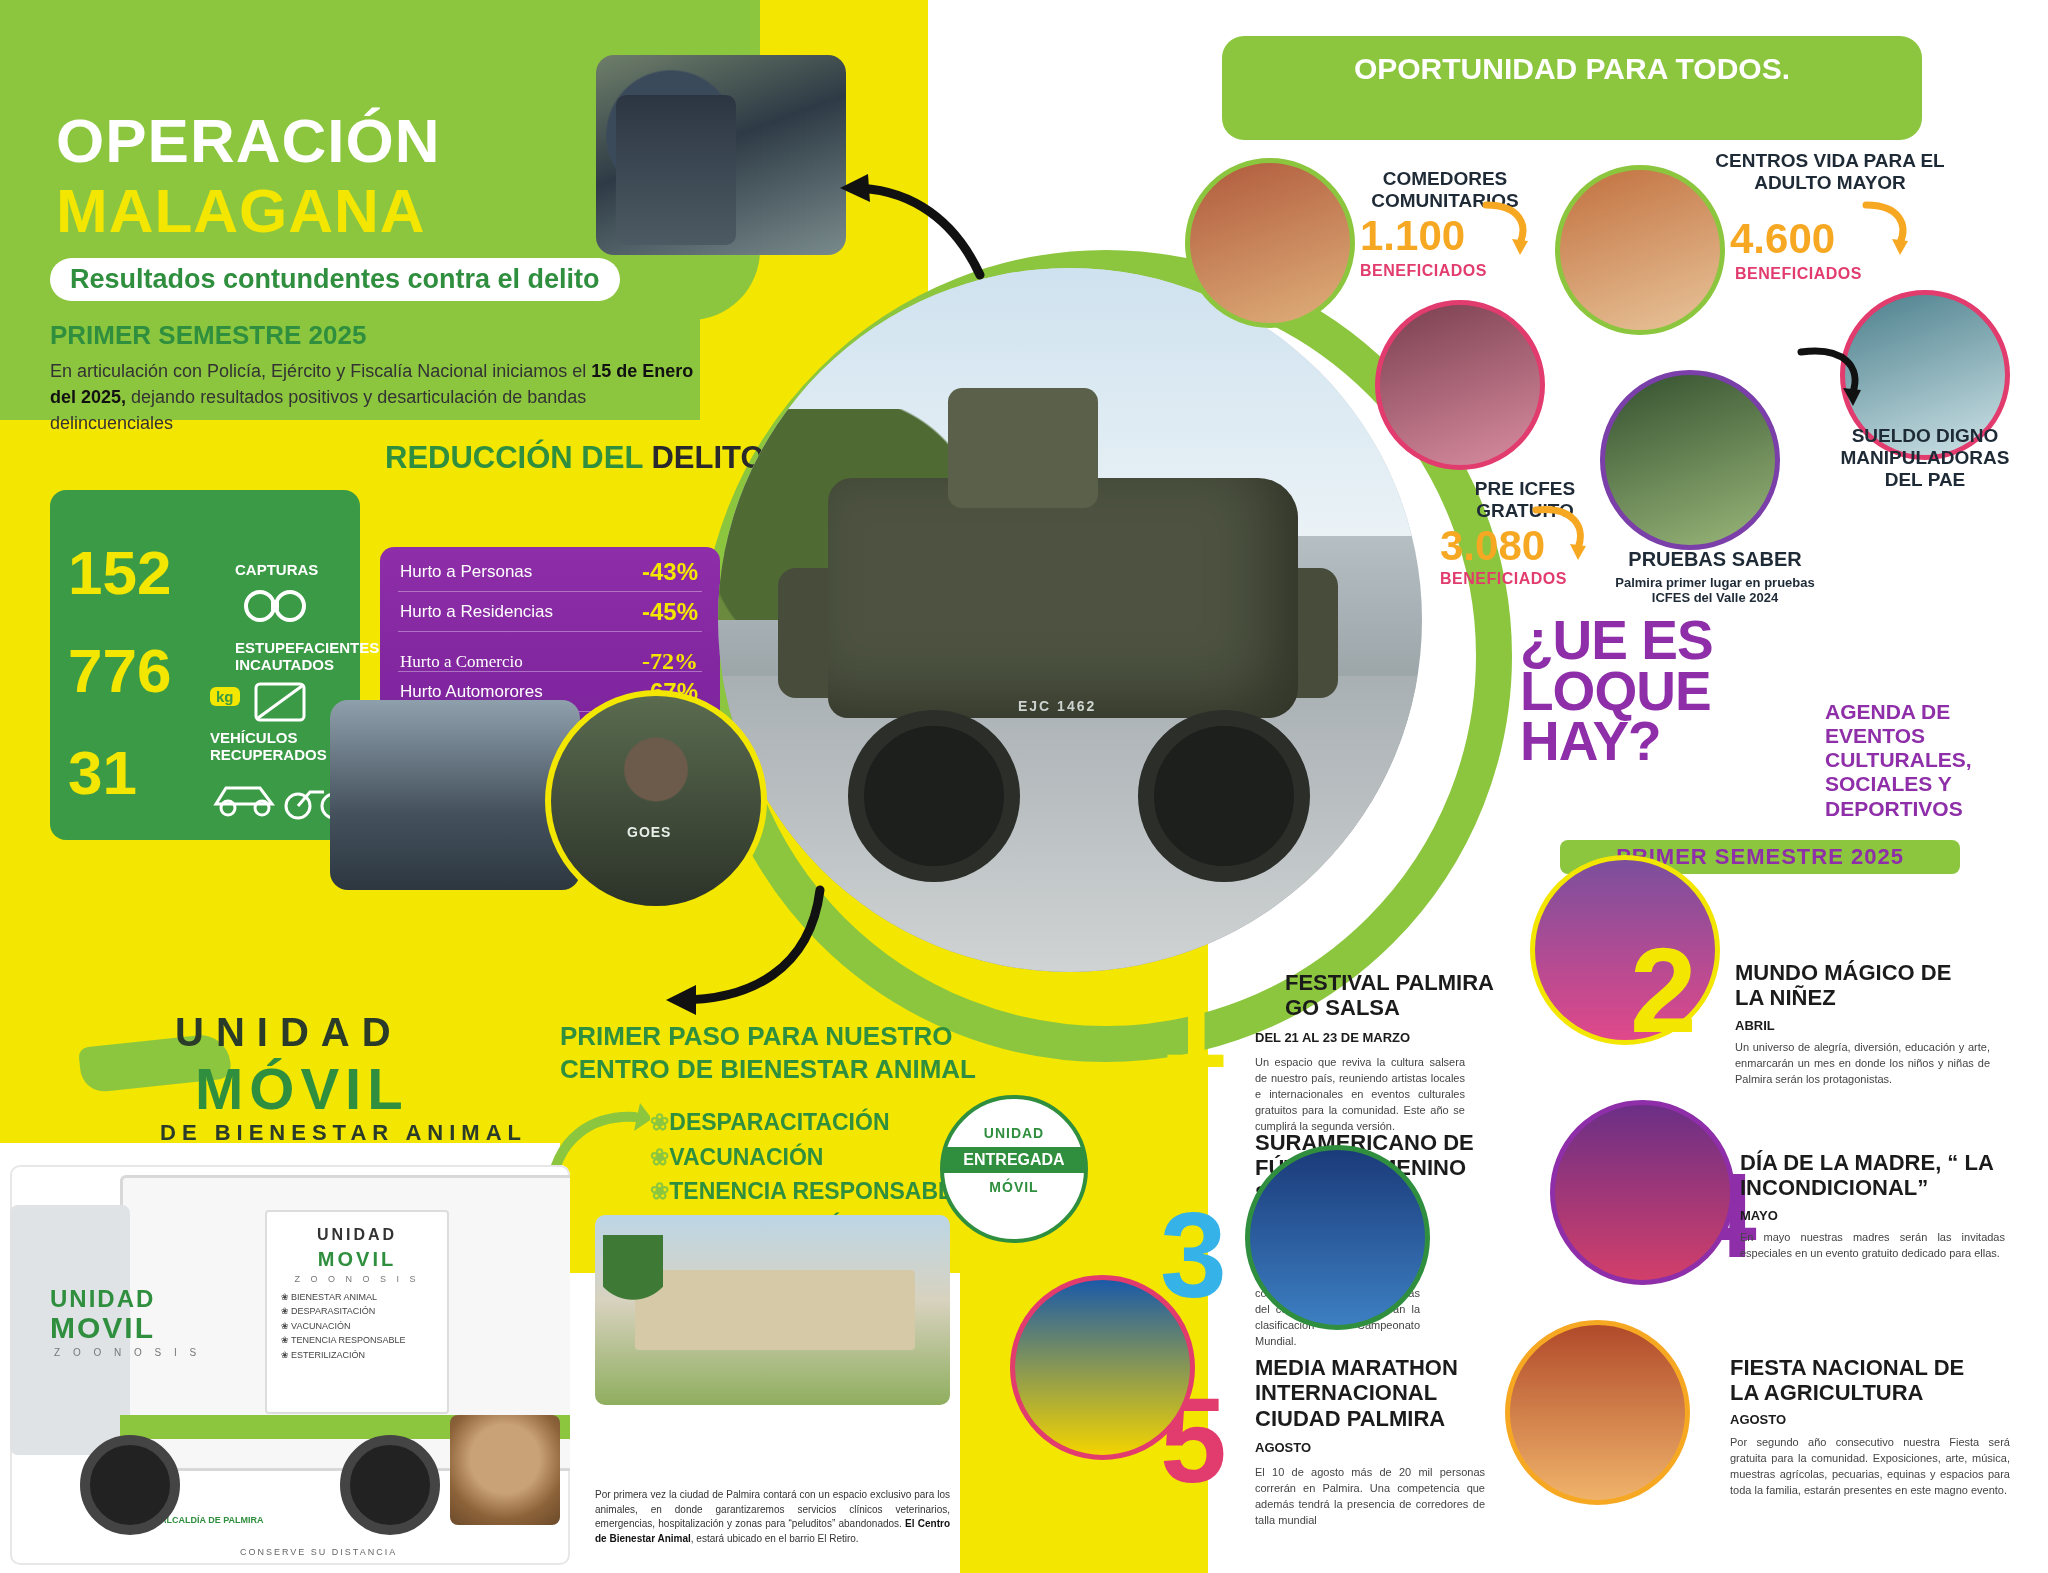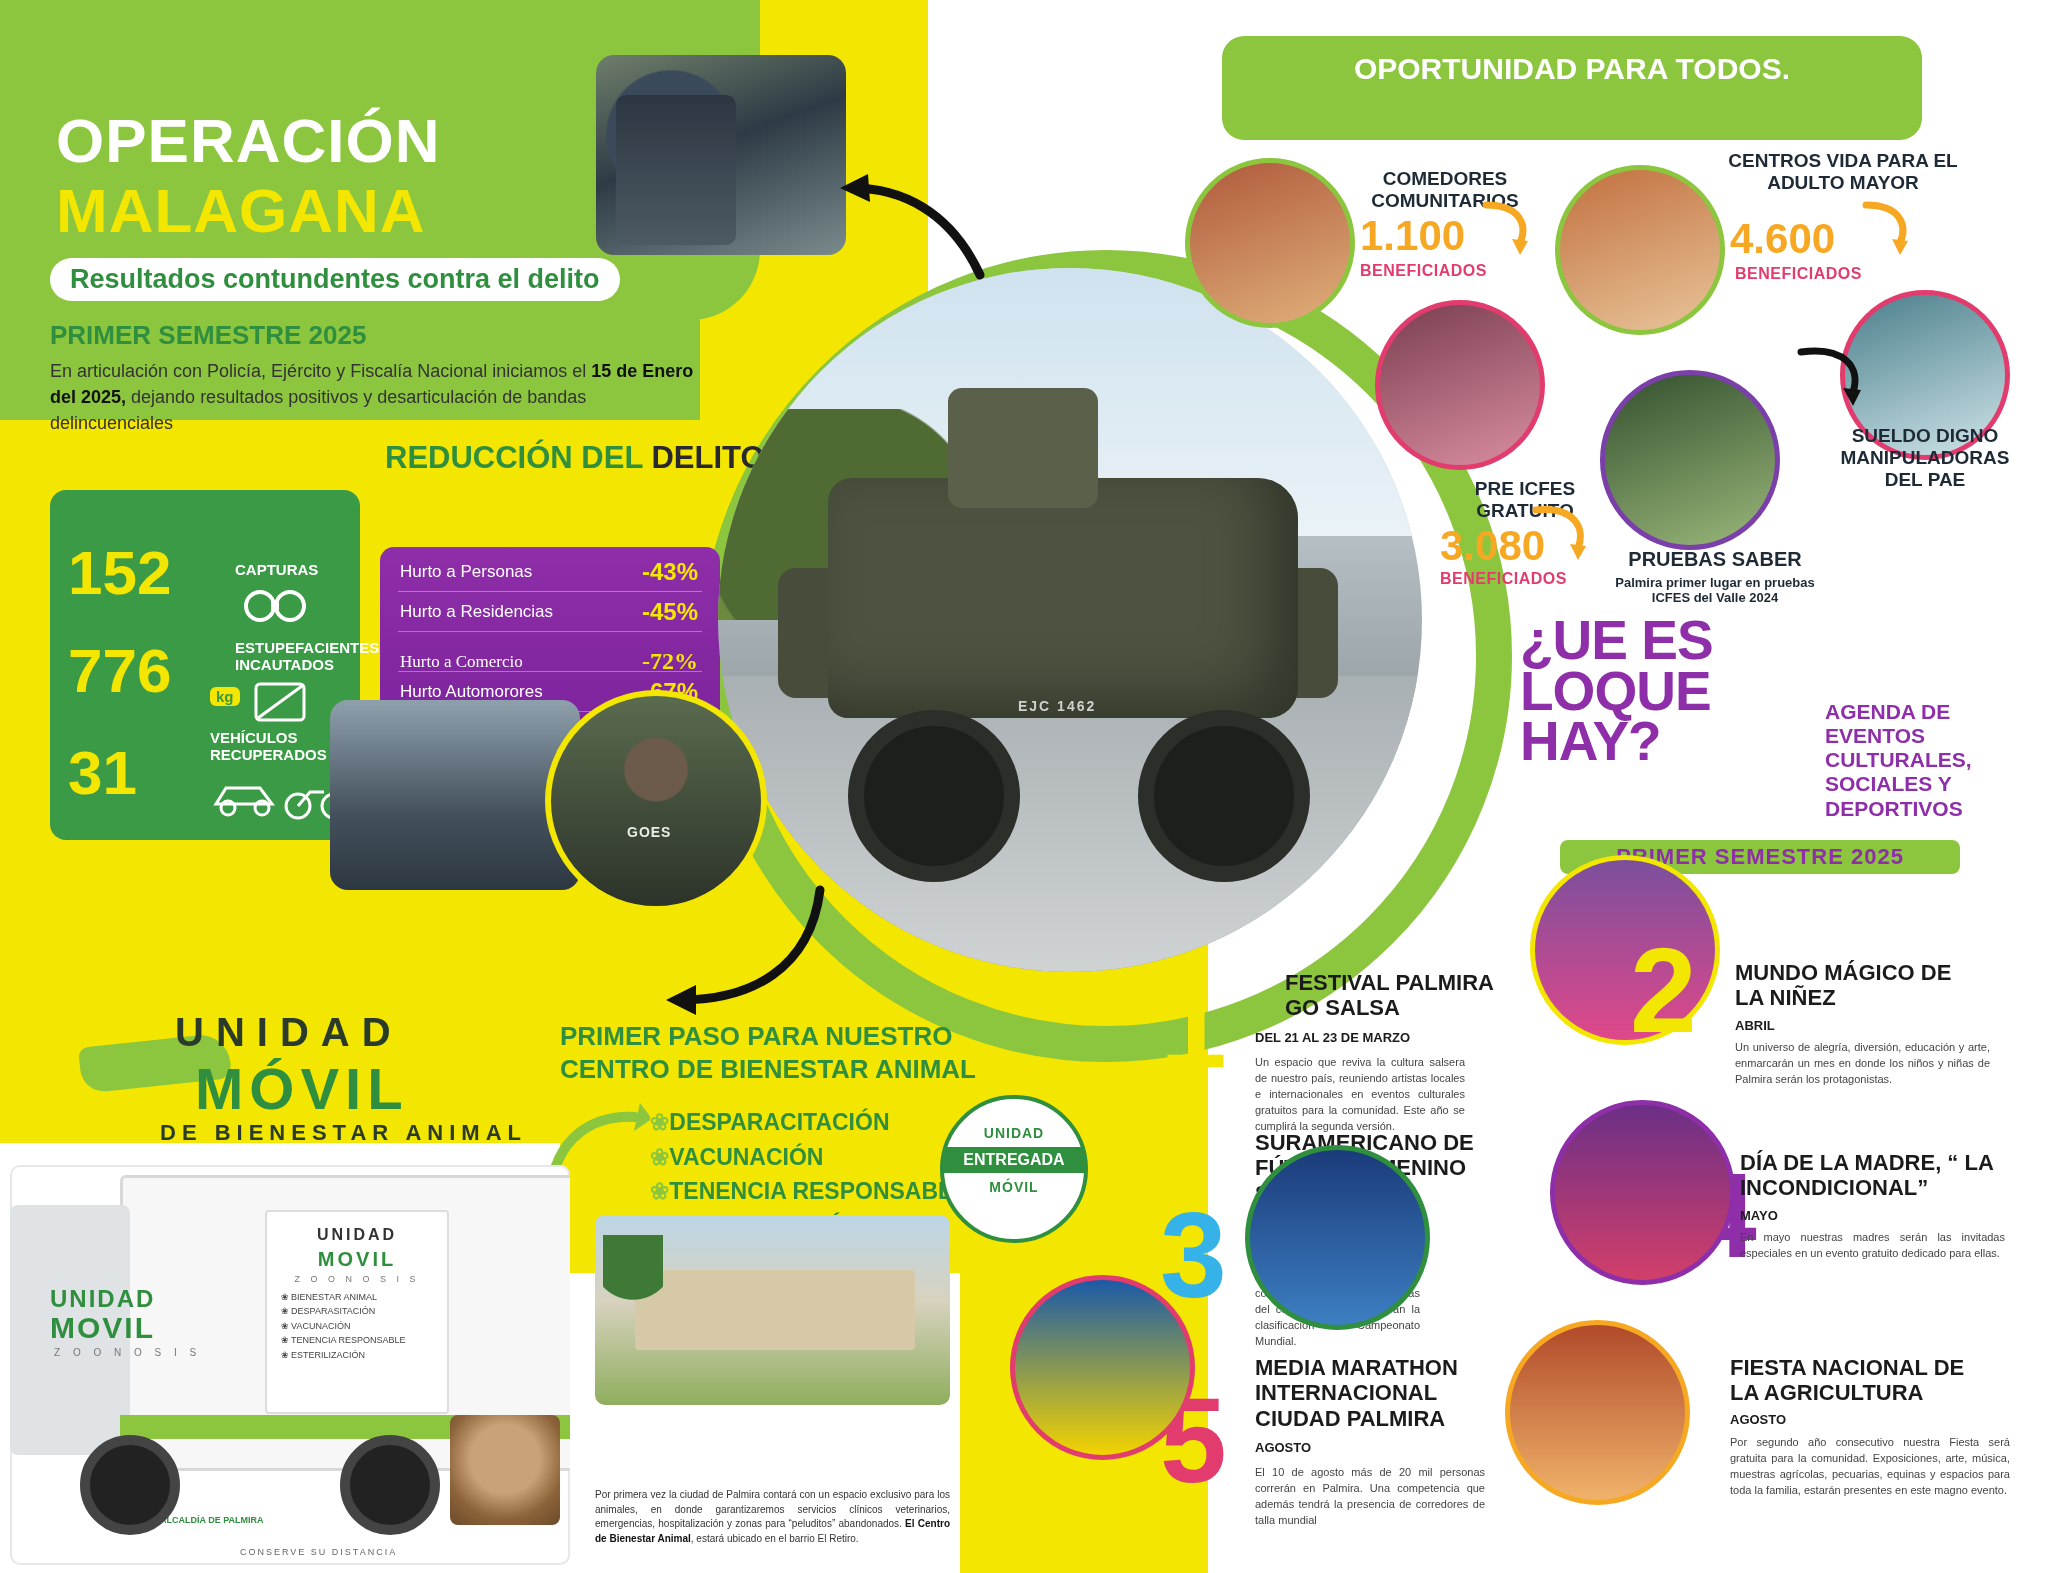--- a/index.html
+++ b/index.html
@@ -352,21 +352,21 @@
 <div class="eq-banner">
   <div>OPORTUNIDAD PARA TODOS.</div>
 </div>
 
 <div class="stat-circ sc1"></div>
 <div class="stat-lbl" style="left:1340px;top:168px;width:210px;font-size:19px;"><span>COMEDORES COMUNITARIOS</span></div>
 <div class="stat-num" style="left:1360px;top:212px;">1.100</div>
 <div class="stat-ben" style="left:1360px;top:262px;">BENEFICIADOS</div>
 
 <div class="stat-circ sc2"></div>
-<div class="stat-lbl" style="left:1715px;top:150px;width:230px;font-size:19px;margin-left:13px;"><span>CENTROS VIDA PARA EL ADULTO MAYOR</span></div>
+<div class="stat-lbl" style="left:1715px;top:150px;width:230px;font-size:19px;"><span>CENTROS VIDA PARA EL ADULTO MAYOR</span></div>
 <div class="stat-num" style="left:1730px;top:215px;">4.600</div>
 <div class="stat-ben" style="left:1735px;top:265px;">BENEFICIADOS</div>
 
 <div class="stat-circ sc3"></div>
 <div class="stat-lbl" style="left:1445px;top:478px;width:160px;font-size:19px;"><span>PRE ICFES GRATUITO</span></div>
 <div class="stat-num" style="left:1440px;top:522px;">3.080</div>
 <div class="stat-ben" style="left:1440px;top:570px;">BENEFICIADOS</div>
 
 <div class="stat-circ sc4"></div>
 <div class="stat-lbl" style="left:1600px;top:548px;width:230px;font-size:20px;"><span>PRUEBAS SABER</span></div>

